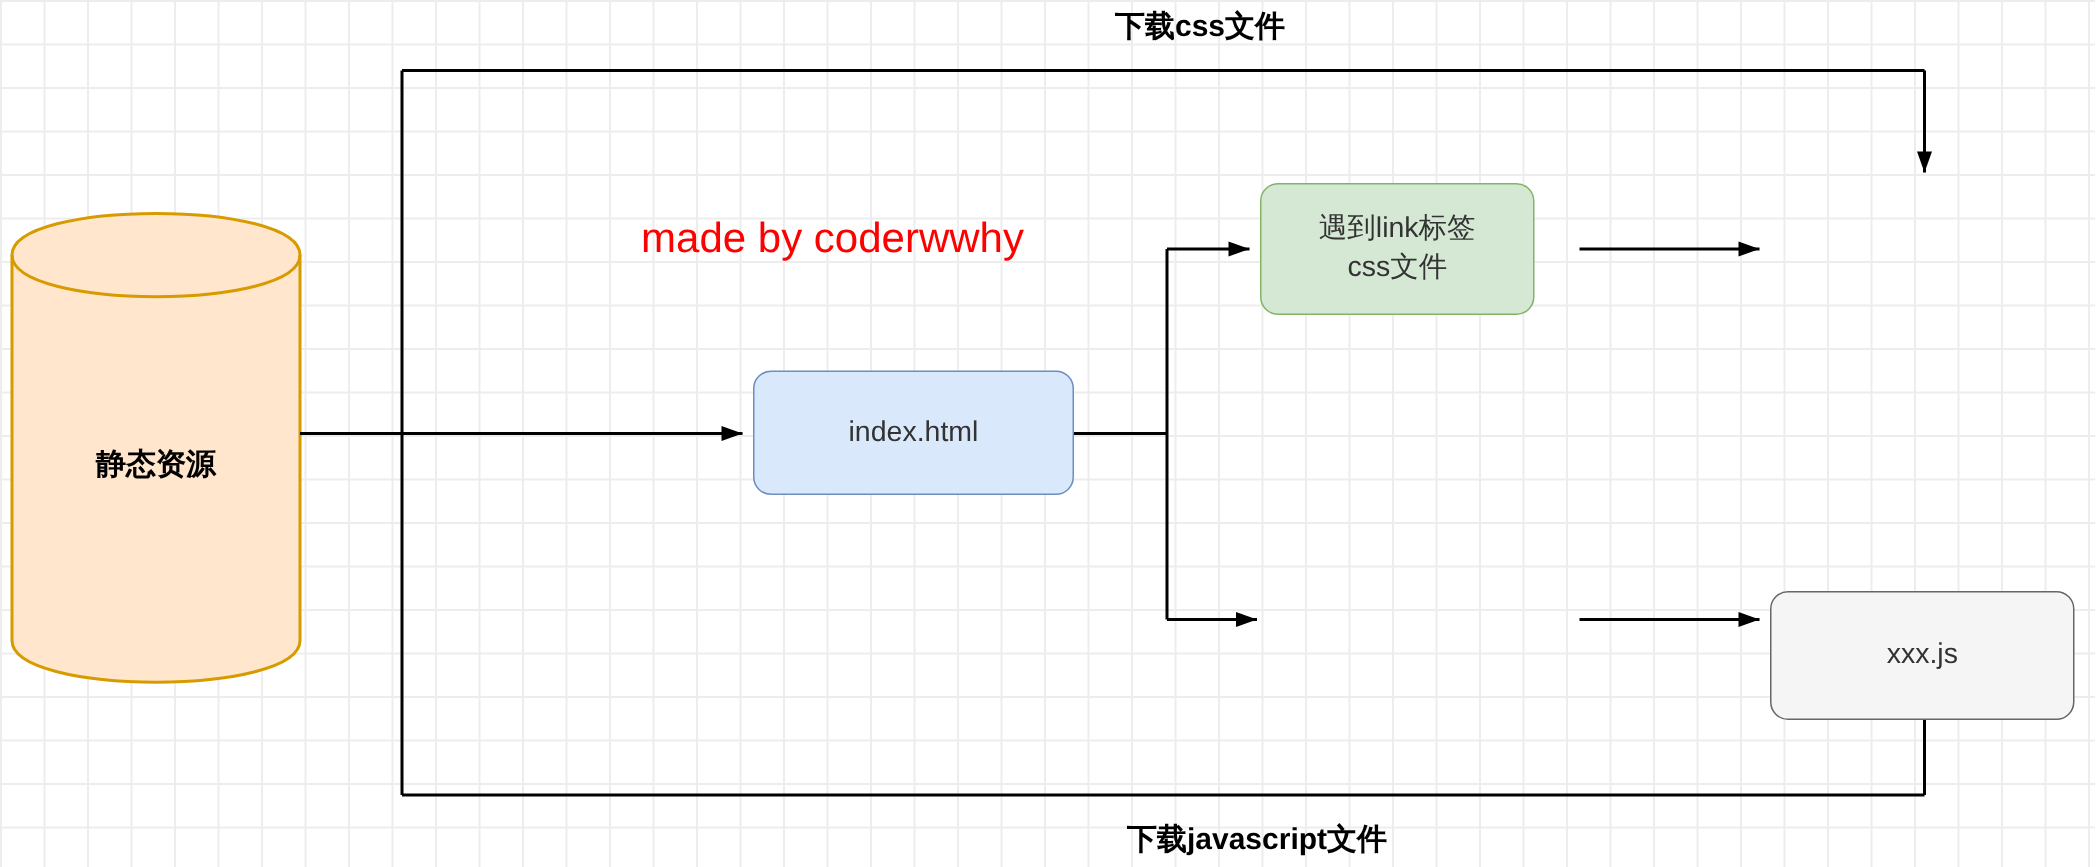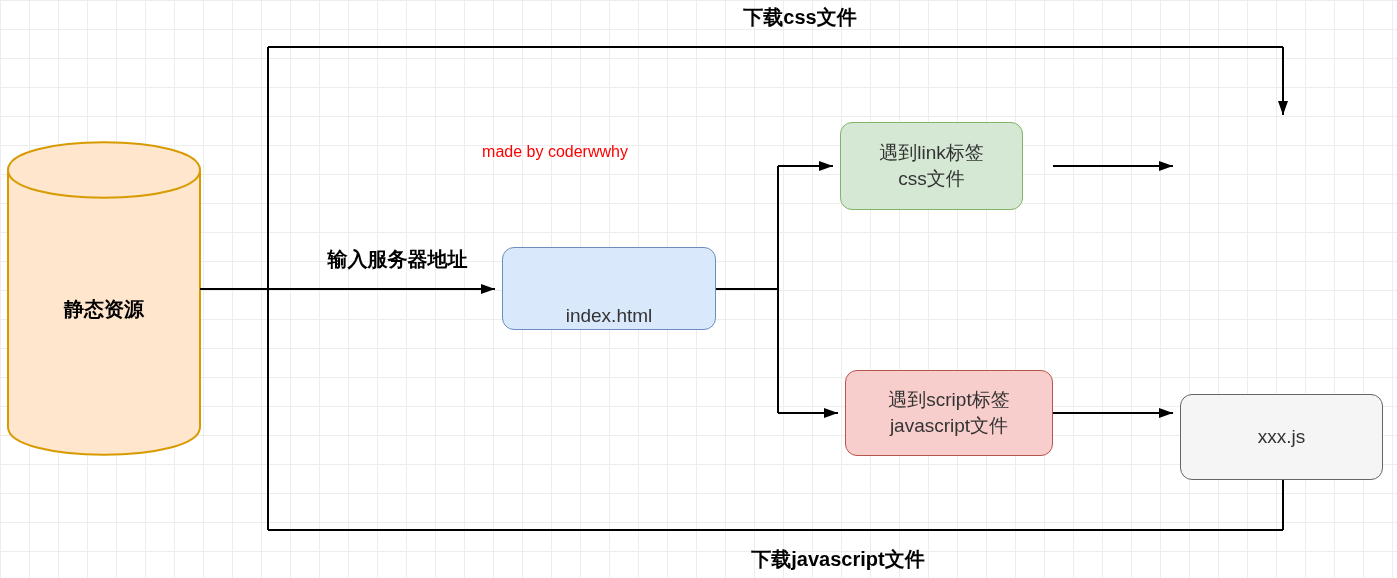--- a/index.html
+++ b/index.html
@@ -27,41 +27,41 @@
     display: flex;
     flex-direction: column;
     align-items: center;
     justify-content: center;
     font-size: 19px;
     line-height: 1.35;
     color: #333333;
     text-align: center;
     border: 1.5px solid #000;
   }
-  .node-index  { left: 502px; top: 247px; width: 214px; height: 83px; background: #DAE8FC; border-color: #6C8EBF; justify-content: flex-end; }
+  .node-index  { left: 502px; top: 247px; width: 214px; height: 83px; background: #DAE8FC; border-color: #6C8EBF; }
   .node-link   { left: 840px; top: 122px; width: 183px; height: 88px; background: #D5E8D4; border-color: #82B366; }
   .node-css    { left: 1180px; top: 122px; width: 203px; height: 88px; background: #E1D5E7; border-color: #9673A6; }
   .node-script { left: 845px; top: 370px; width: 208px; height: 86px; background: #F8CECC; border-color: #B85450; }
   .node-js     { left: 1180px; top: 370px; width: 203px; height: 86px; background: #F5F5F5; border-color: #666666; margin-top: 24px; }
   .lbl {
     position: absolute;
     font-size: 20px;
     font-weight: 600;
     color: #000000;
     text-align: center;
   }
   .lbl-top      { left: 650px; top: 4px;   width: 300px; }
   .lbl-bottom   { left: 688px; top: 546px; width: 300px; }
   .lbl-edge     { left: 280px; top: 246px; width: 235px; }
   .lbl-cyl      { left: 8px;   top: 296px; width: 192px; }
   .lbl-server   { left: 14px;  top: 478px; width: 200px; }
   .watermark {
     position: absolute;
     left: 405px; top: 143px; width: 300px;
-    font-size: 16px;
+    font-size: 28px;
     color: #FF0000;
     text-align: center;
     font-weight: 400;
   }
 </style>
 </head>
 <body>
 
 <div class="canvas">
 
@@ -88,37 +88,32 @@
     <path d="M 268 47 L 268 530" fill="none" stroke="#000" stroke-width="2"></path>
     <path d="M 268 47 L 1283 47" fill="none" stroke="#000" stroke-width="2"></path>
     <path d="M 1283 47 L 1283 115" fill="none" stroke="#000" stroke-width="2" marker-end="url(#arrow)"></path>
 
     <path d="M 268 530 L 1283 530" fill="none" stroke="#000" stroke-width="2"></path>
     <path d="M 1283 530 L 1283 463" fill="none" stroke="#000" stroke-width="2" marker-end="url(#arrow)"></path>
   </svg>
 
   <div class="lbl lbl-top">下载css文件</div>
   <div class="lbl lbl-bottom">下载javascript文件</div>
-  <div class="lbl lbl-edge">输入服务器地址</div>
   <div class="watermark">made by coderwwhy</div>
 
   <div class="lbl lbl-cyl">静态资源</div>
 
   <div class="node node-index">
     <span>index.html</span>
   </div>
 
   <div class="node node-link">
     <span>遇到link标签</span>
     <span>css文件</span>
   </div>
 
 
-  <div class="node node-script">
-    <span>遇到script标签</span>
-    <span>javascript文件</span>
-  </div>
 
   <div class="node node-js">
     <span>xxx.js</span>
   </div>
 
 </div>
 
 </body></html>

